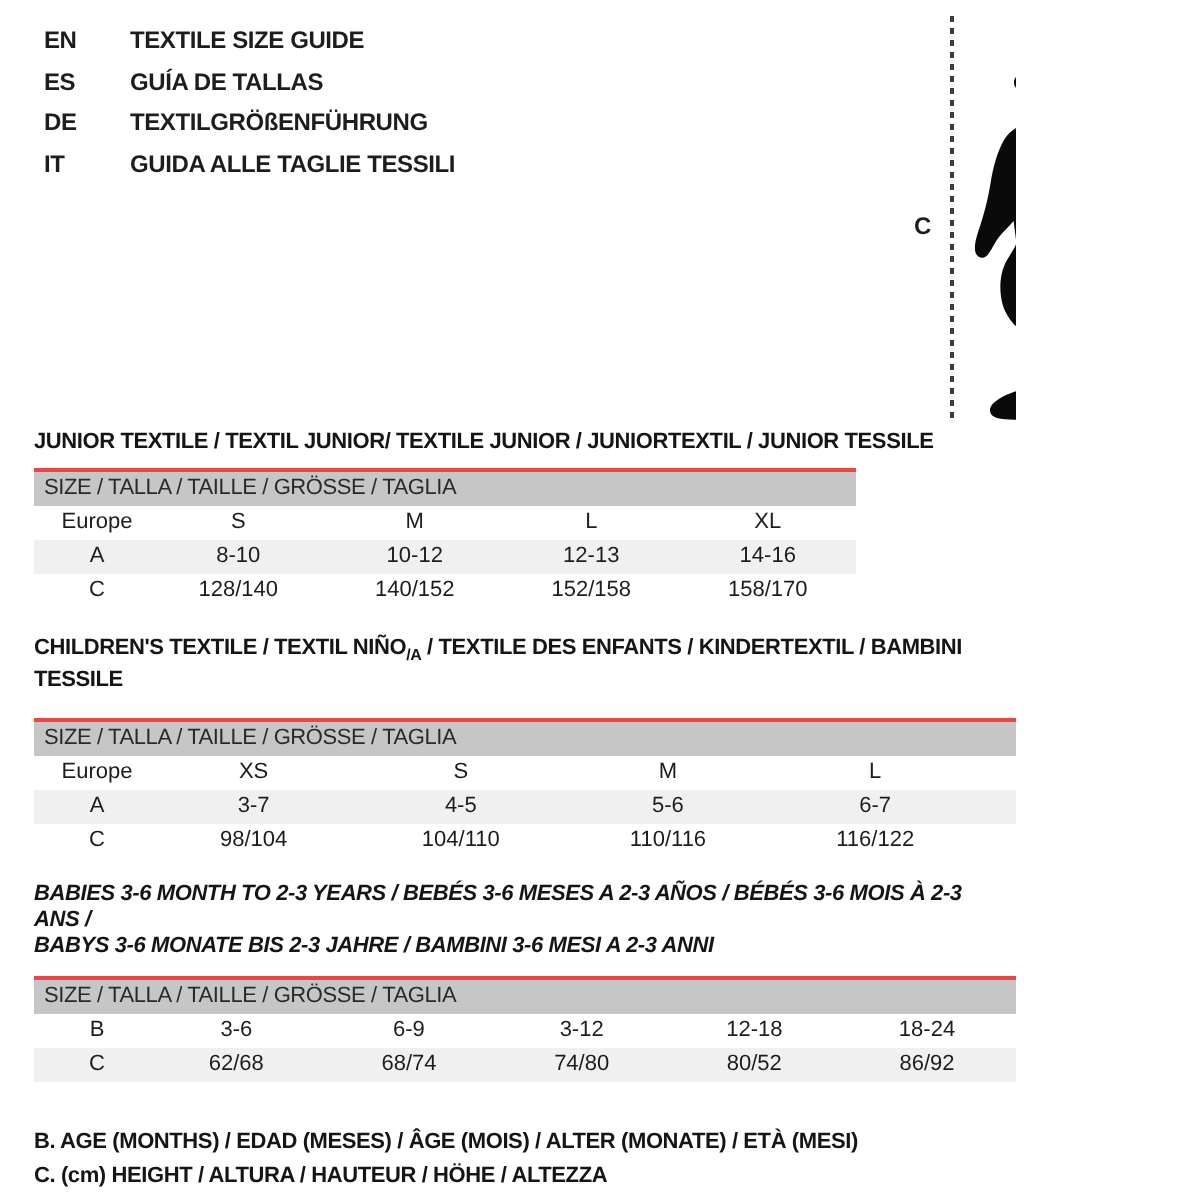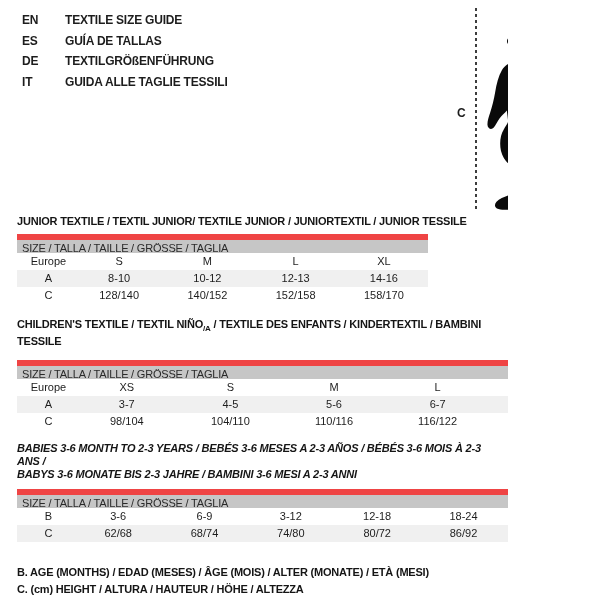--- a/index.html
+++ b/index.html
@@ -34,21 +34,21 @@
   .title-children { margin-top:14px; }
   .title-babies { margin-top:12px;font-style:italic; }
   sub.small { font-size:8px; vertical-align:sub; }
   
   .size-table { margin-top:6px; font-size:11px; }
   .size-table.junior { width:411px; }
   .size-table.full { width:576px; }
   .size-table.t2 { margin-top:12px; }
   .size-table.t3 { margin-top:8px; }
   .table-header-bar {
-    background:#c6c6c6; border-top:6px solid #ef4444;
+    background:#c6c6c6; border-top:2px solid #ef4444;
     height:19px; line-height:17px; padding-left:5px;
     color:#2a2a2a; letter-spacing:-0.2px;
   }
   .t-rows .t-row { display:grid; height:17px; line-height:17px; }
   .t-rows .t-row:nth-child(even) { background:#f0f0f0; }
   .cols-4 { grid-template-columns:58px repeat(4,1fr); }
   .cols-5 { grid-template-columns:58px repeat(5,1fr); }
   .cols-6 { grid-template-columns:58px repeat(6,1fr); }
   .row-label { padding-left:5px; text-align:center; }
   .cell { text-align:center; }
@@ -221,21 +221,21 @@
           <span class="cell">3-12</span>
           <span class="cell">12-18</span>
           <span class="cell">18-24</span>
           <span class="cell">24-36</span>
         </div>
         <div class="t-row cols-6">
           <span class="row-label">C</span>
           <span class="cell">62/68</span>
           <span class="cell">68/74</span>
           <span class="cell">74/80</span>
-          <span class="cell">80/72</span>
+          <span class="cell">80/52</span>
           <span class="cell">86/92</span>
           <span class="cell">92/98</span>
         </div>
       </div>
     </div>
 
     <div class="legend">
       <div class="legend-line">B. AGE (MONTHS) / EDAD (MESES) / ÂGE (MOIS) / ALTER (MONATE) / ETÀ (MESI)</div>
       <div class="legend-line">C. (cm) HEIGHT / ALTURA / HAUTEUR / HÖHE / ALTEZZA</div>
     </div>

